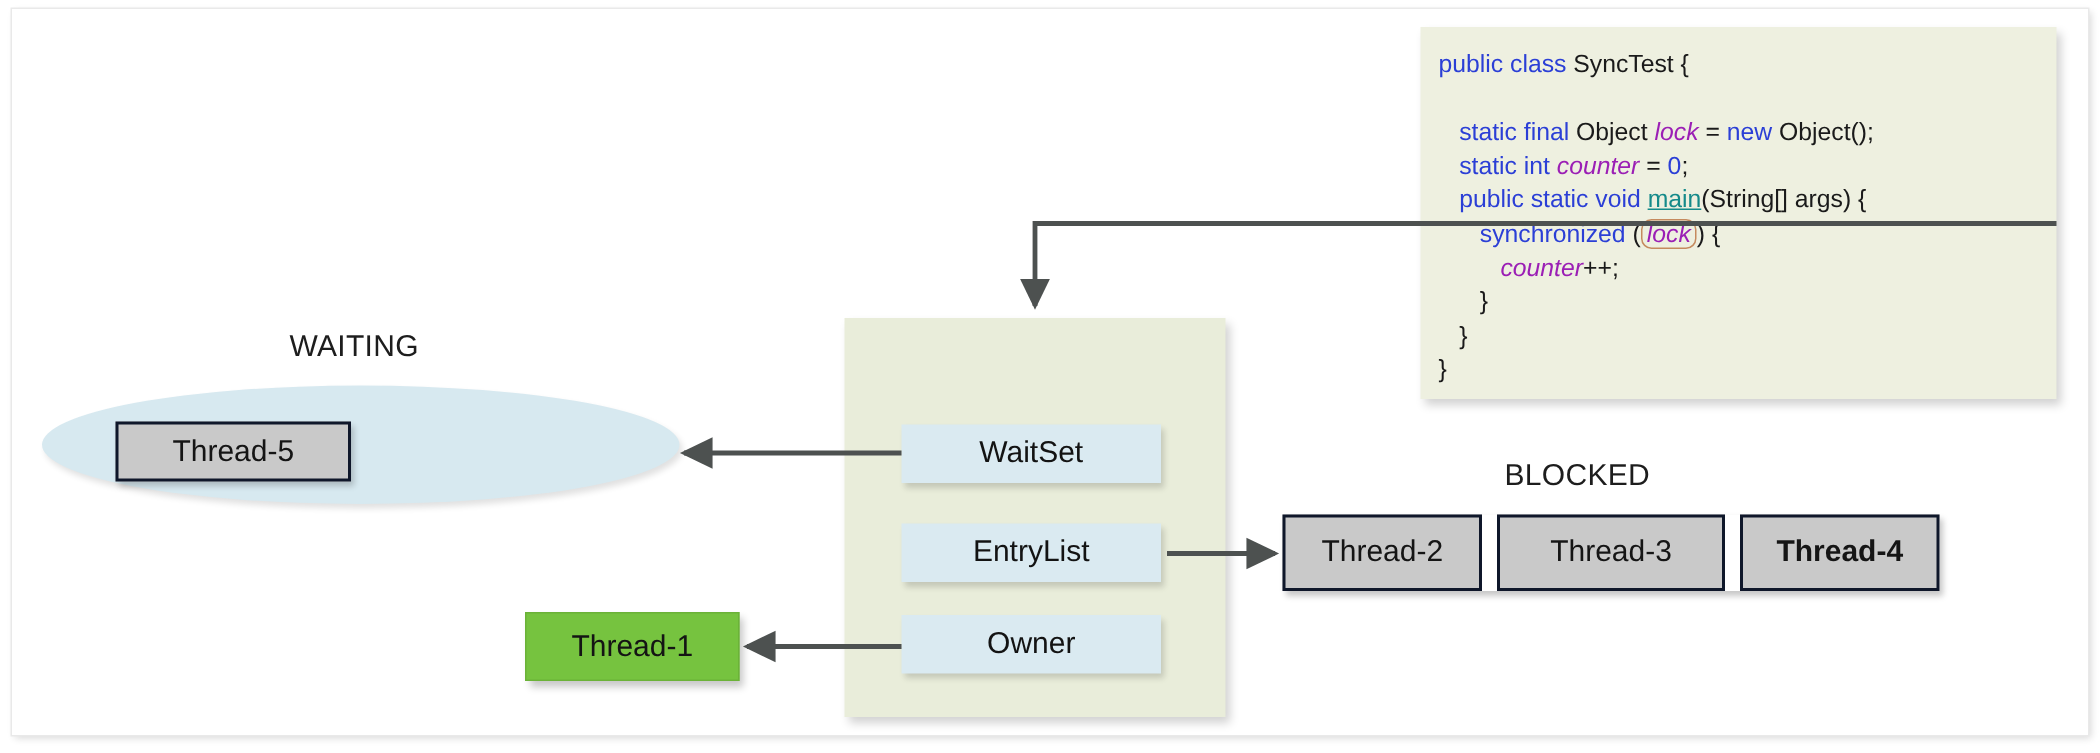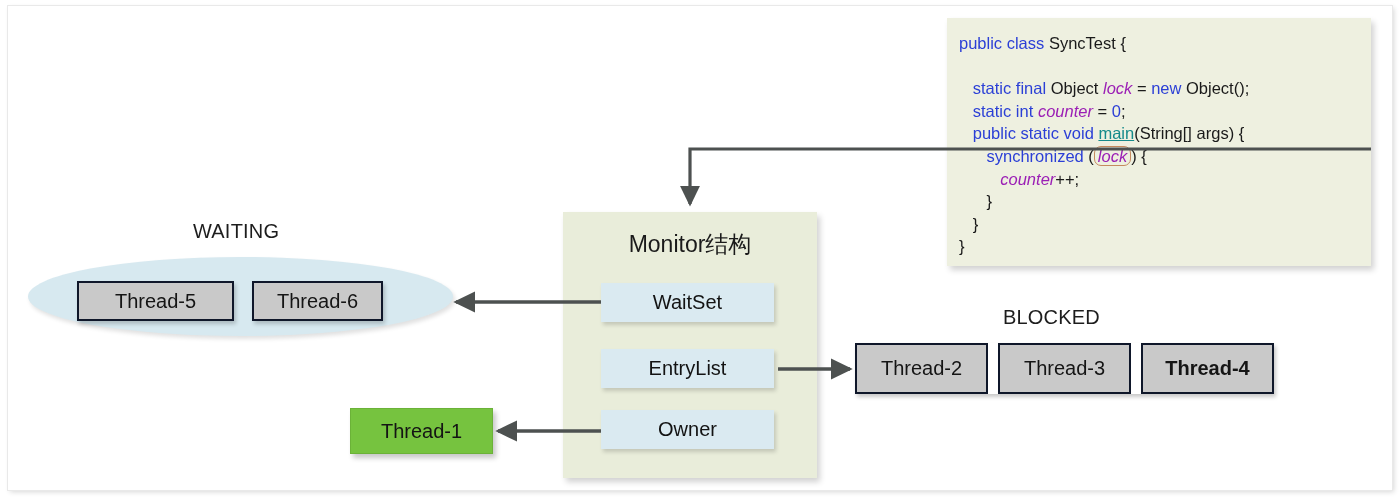--- a/index.html
+++ b/index.html
@@ -88,21 +88,21 @@
   }
   #blocked-group .thread-chip {
     position: relative;
     left: auto; top: auto;
     box-shadow: none;
     margin-left: -2px;
     height: 51px;
   }
   #blocked-group .thread-chip:first-child { margin-left: 0; }
   #thread-2 { width: 133px; }
-  #thread-3 { width: 133px; }
+  #thread-3 { width: 152px; }
   #thread-4 { width: 133px; font-weight: bold; }
 
   
   #thread-1 {
     position: absolute;
     left: 350px;
     top: 408px;
     width: 143px;
     height: 46px;
     background: #76c33f;
@@ -194,33 +194,31 @@
 </style>
 </head>
 <body>
 
 <div id="canvas">
   <div id="frame-shadow"></div>
 
   <div class="lbl" id="waiting-title">WAITING</div>
   <div id="waiting-ellipse"></div>
   <div class="thread-chip" id="thread-5">Thread-5</div>
-  <div class="thread-chip" id="thread-6">Thread-6</div>
 
   <div class="lbl" id="blocked-title">BLOCKED</div>
   <div id="blocked-group">
     <div class="thread-chip" id="thread-2">Thread-2</div>
     <div class="thread-chip" id="thread-3">Thread-3</div>
     <div class="thread-chip" id="thread-4">Thread-4</div>
   </div>
 
   <div id="thread-1">Thread-1</div>
 
   <div id="monitor-box">
-    <div id="monitor-title">Monitor结构</div>
     <div class="monitor-slot" id="slot-waitset">WaitSet</div>
     <div class="monitor-slot" id="slot-entrylist">EntryList</div>
     <div class="monitor-slot" id="slot-owner">Owner</div>
   </div>
 
   <div id="code-panel"><div><span class="kw">public class </span><span class="plain">SyncTest {</span></div><div>&nbsp;</div><div><span class="plain">   </span><span class="kw">static final </span><span class="plain">Object </span><span class="fld">lock</span><span class="plain"> = </span><span class="kw">new </span><span class="plain">Object();</span></div><div><span class="plain">   </span><span class="kw">static int </span><span class="fld">counter</span><span class="plain"> = </span><span class="num">0</span><span class="plain">;</span></div><div><span class="plain">   </span><span class="kw">public static void </span><span class="mth">main</span><span class="plain">(String[] args) {</span></div><div><span class="plain">      </span><span class="kw">synchronized</span><span class="plain"> (</span><span class="lock-hi">lock</span><span class="plain">) {</span></div><div><span class="plain">         </span><span class="fld">counter</span><span class="plain">++;</span></div><div><span class="plain">      }</span></div><div><span class="plain">   }</span></div><div><span class="plain">}</span></div></div>
 
   <svg id="arrows" viewBox="0 0 1400 502" xmlns="http://www.w3.org/2000/svg">
     <defs>
       <marker id="ah" markerWidth="7" markerHeight="7" refX="5.6" refY="3.5" orient="auto" markerUnits="strokeWidth">

